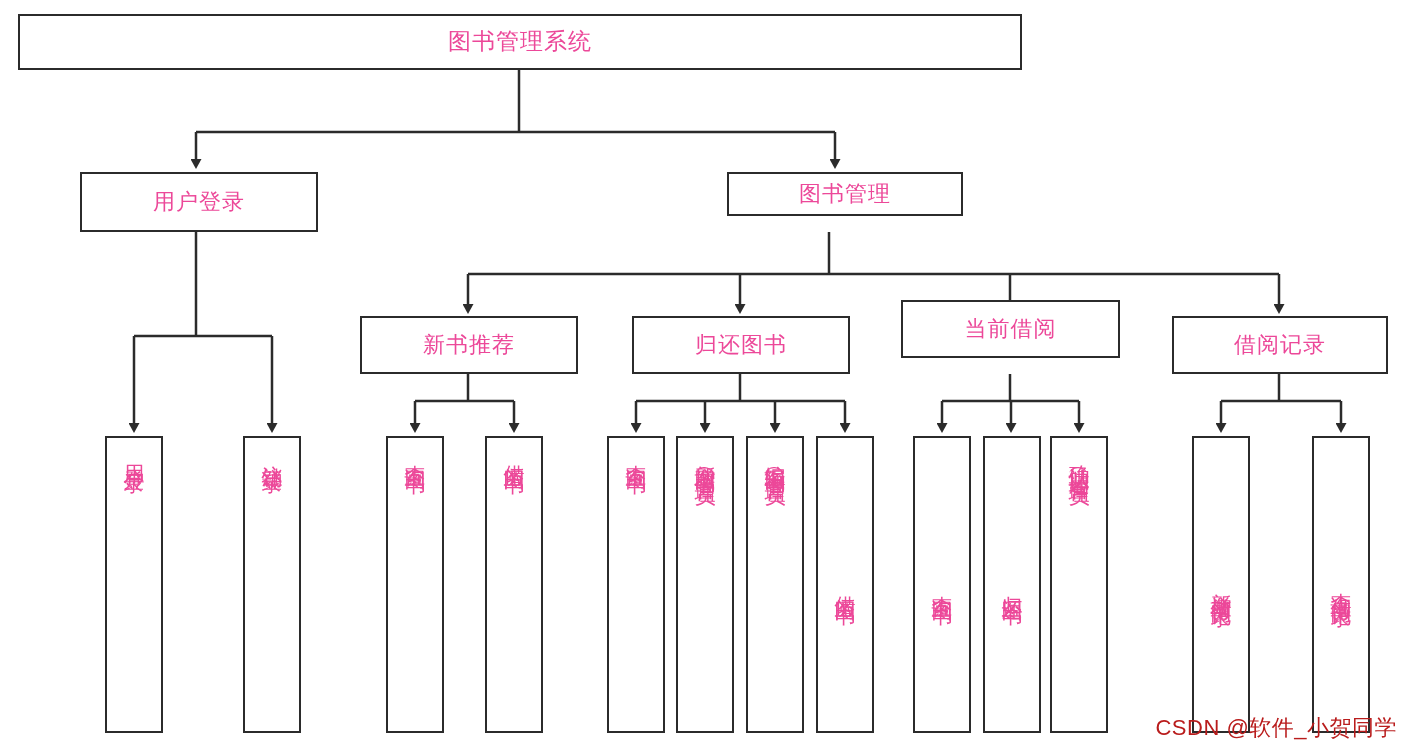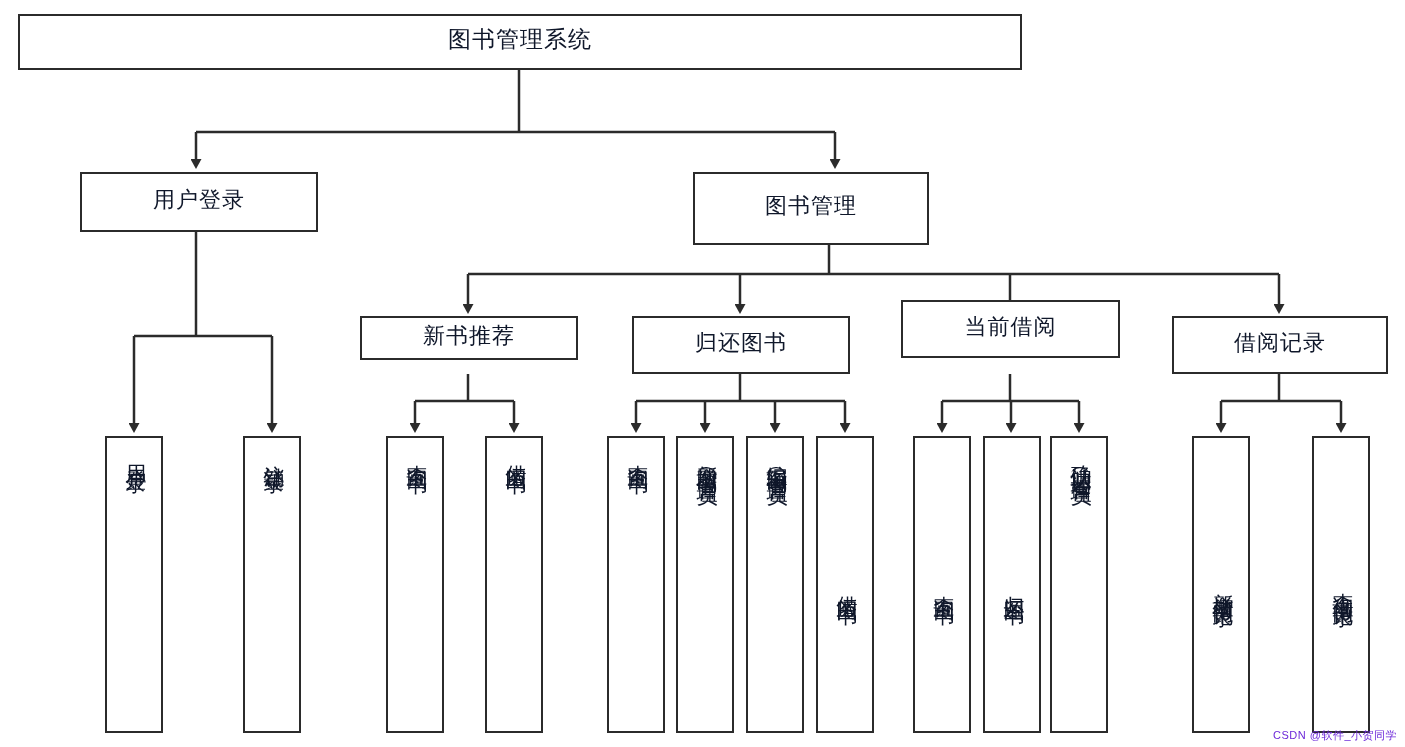--- a/index.html
+++ b/index.html
@@ -27,23 +27,22 @@
     pointer-events: none;
   }
   .node {
     position: absolute;
     box-sizing: border-box;
     background: #ffffff;
     border: 2px solid #2b2b2b;
     display: flex;
     align-items: center;
     justify-content: center;
-    color: #0f172a;
+    color: #ec4899;
     z-index: 2;
-    font-family: Liberation Mono, monospace;
   }
   .node.horiz {
     font-size: 22px;
     line-height: 1.2;
     letter-spacing: 1px;
     white-space: nowrap;
   }
   .node.root {
     font-size: 23px;
   }
@@ -62,22 +61,22 @@
     white-space: nowrap;
     display: block;
   }
   .node.leaf.centered {
     align-items: center;
   }
   .watermark {
     position: absolute;
     right: 8px;
     bottom: 4px;
-    font-size: 11px;
-    color: #6d28d9;
+    font-size: 22px;
+    color: #b91c1c;
     white-space: nowrap;
     z-index: 3;
     letter-spacing: 0.5px;
   }
 </style>
 </head>
 <body>
 
 <div id="canvas">
 
@@ -132,25 +131,25 @@
   </svg>
 
   <div class="node horiz root" style="left:18px; top:14px; width:1004px; height:56px;">
     <span>图书管理系统</span>
   </div>
 
   <div class="node horiz" style="left:80px; top:172px; width:238px; height:60px;">
     <span>用户登录</span>
   </div>
 
-  <div class="node horiz" style="left:693px; top:172px; width:236px; height:73px;">
+  <div class="node horiz" style="left:727px; top:172px; width:236px; height:44px;">
     <span>图书管理</span>
   </div>
 
-  <div class="node horiz" style="left:360px; top:316px; width:218px; height:44px;justify-content:center;">
+  <div class="node horiz" style="left:360px; top:316px; width:218px; height:58px;justify-content:center;">
     <span>新书推荐</span>
   </div>
 
   <div class="node horiz" style="left:632px; top:316px; width:218px; height:58px;">
     <span>归还图书</span>
   </div>
 
   <div class="node horiz" style="left:901px; top:300px; width:219px; height:58px;">
     <span>当前借阅</span>
   </div>

